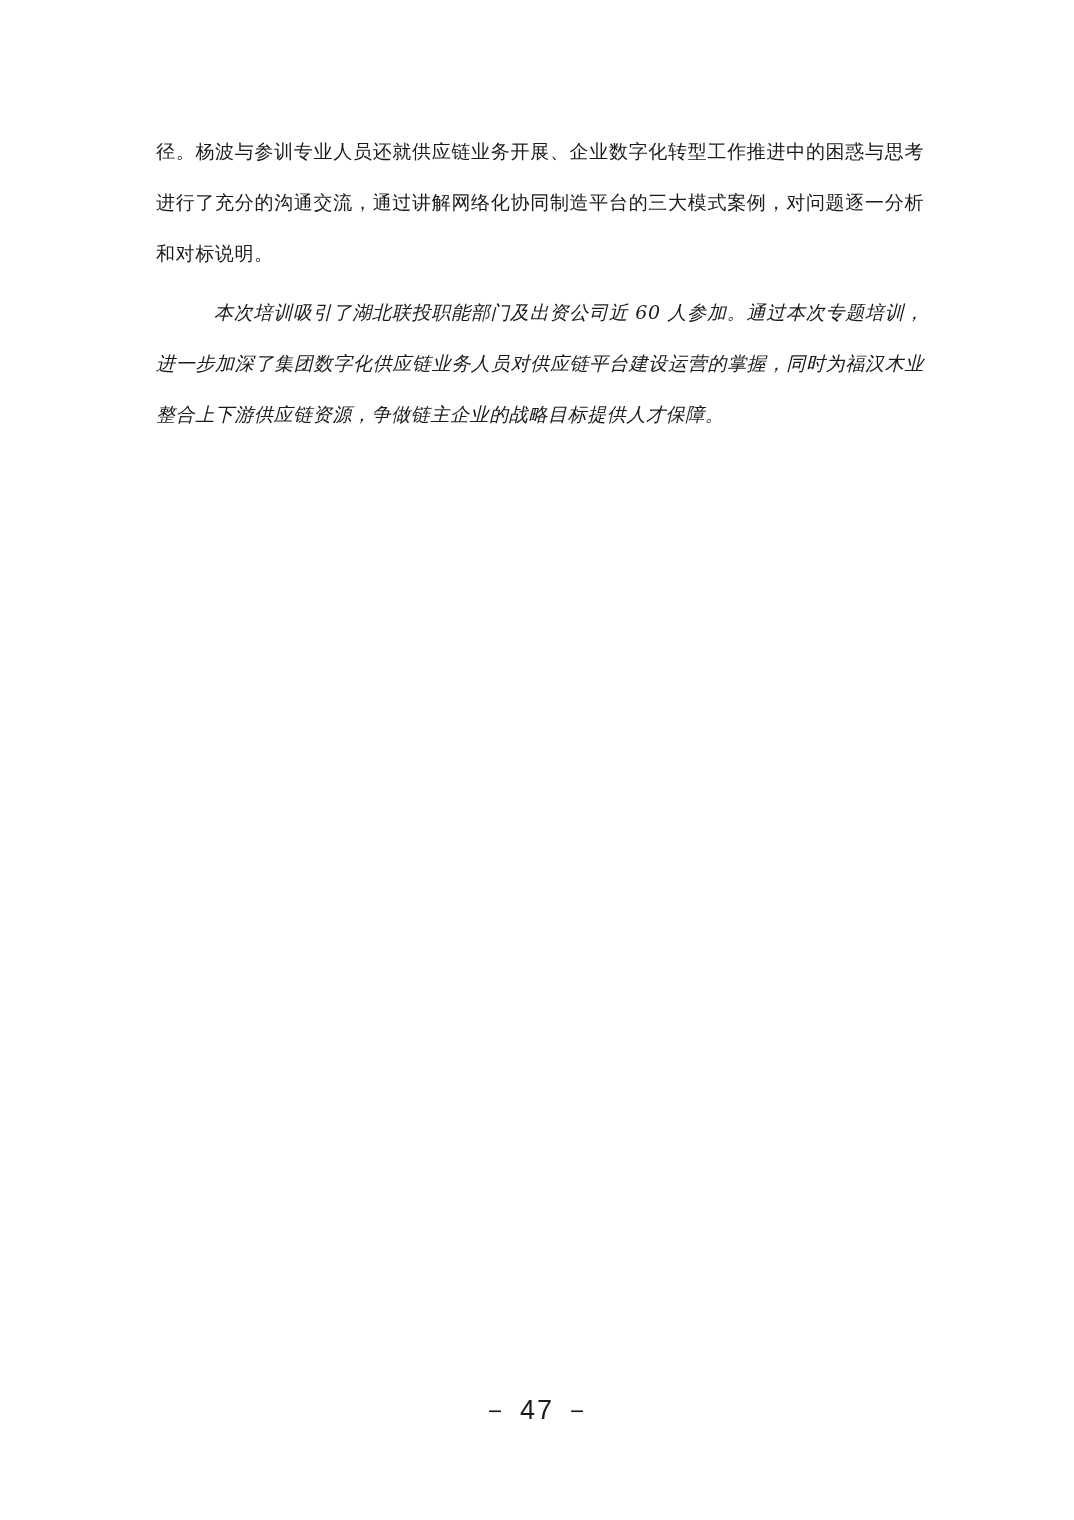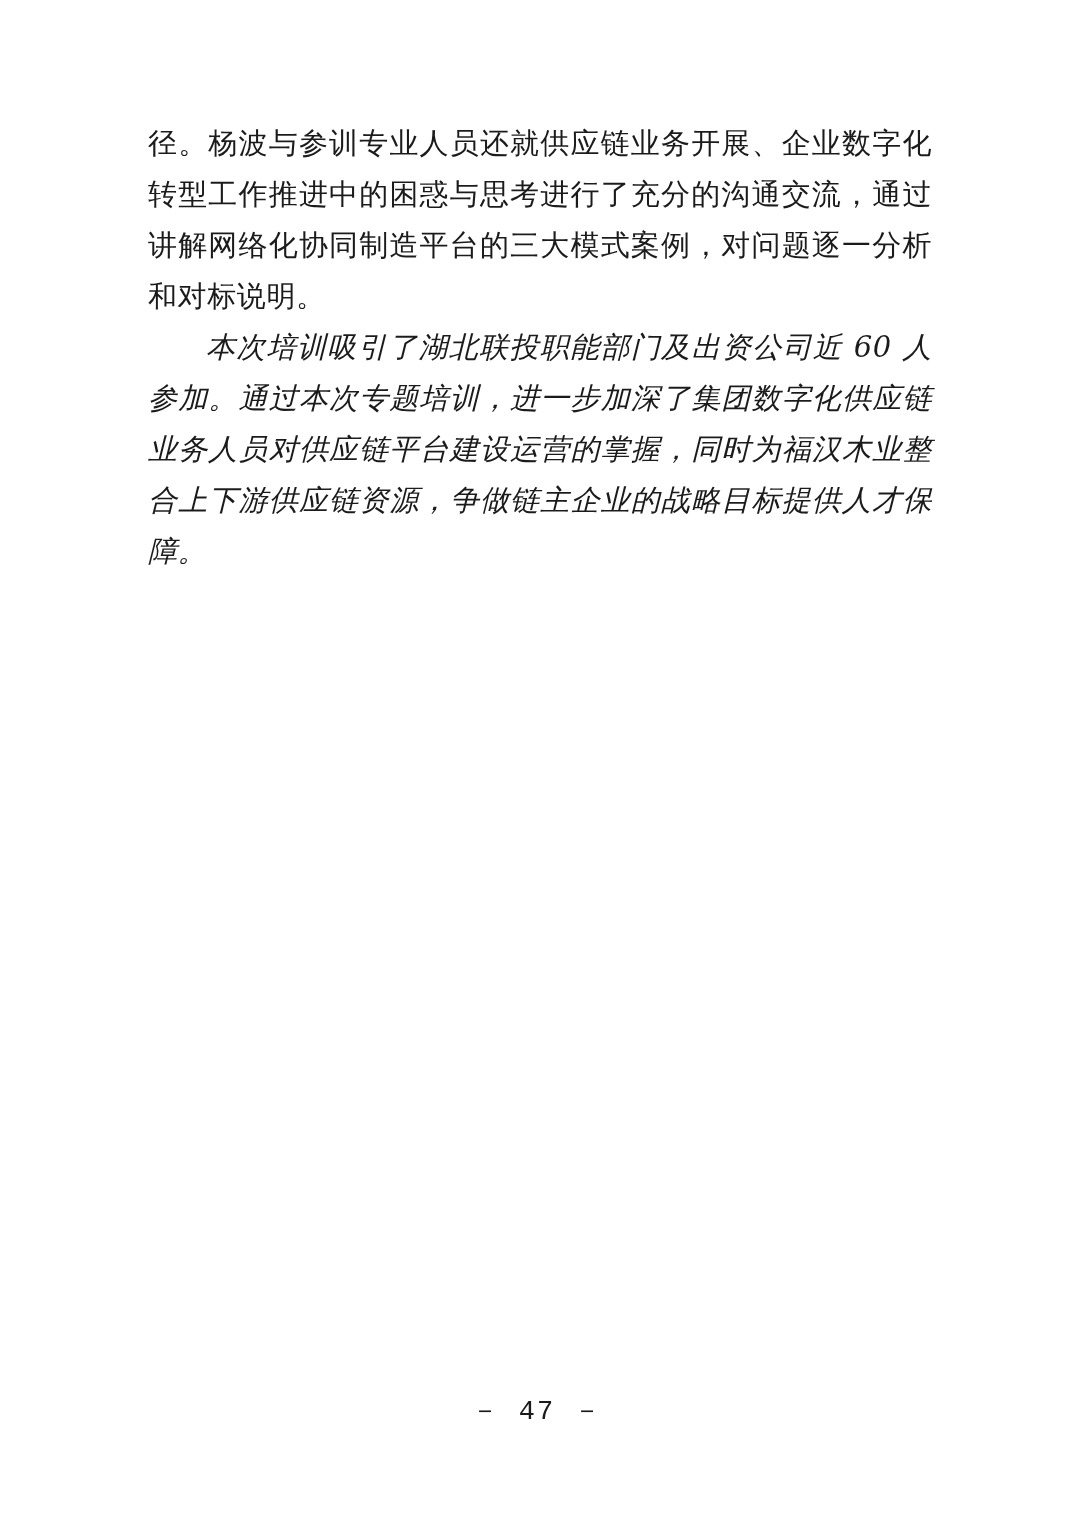--- a/index.html
+++ b/index.html
@@ -17,22 +17,22 @@
     font-family: "DejaVu Serif", "Liberation Serif", serif;
     color: #1a1a1a;
   }
   .content {
     position: absolute;
     left: 148px;
     top: 118px;
     width: 784px;
   }
   .para {
-    margin: 0;
-    font-size: 29px;
+    margin: 8px;
+    font-size: 19px;
     line-height: 51px;
     letter-spacing: 0.6px;
     text-align: justify;
     text-justify: inter-character;
     color: #1b1b1b;
   }
   .para.indent {
     text-indent: 58px;
   }
   .para + .para {
@@ -43,21 +43,21 @@
     position: absolute;
     left: 0;
     top: 1392px;
     width: 1074px;
     text-align: center;
   }
   .page-number {
     font-size: 27px;
     letter-spacing: 2px;
     color: #1b1b1b;
-    font-family: Liberation Mono, monospace;
+    font-family: Liberation Sans, sans-serif;
   }
 </style>
 </head>
 <body>
 
 <div class="page">
   <div class="content">
     <p class="para">径。杨波与参训专业人员还就供应链业务开展、企业数字化转型工作推进中的困惑与思考进行了充分的沟通交流，通过讲解网络化协同制造平台的三大模式案例，对问题逐一分析和对标说明。</p>
     <p class="para indent">本次培训吸引了湖北联投职能部门及出资公司近 60 人参加。通过本次专题培训，进一步加深了集团数字化供应链业务人员对供应链平台建设运营的掌握，同时为福汉木业整合上下游供应链资源，争做链主企业的战略目标提供人才保障。</p>
   </div>

